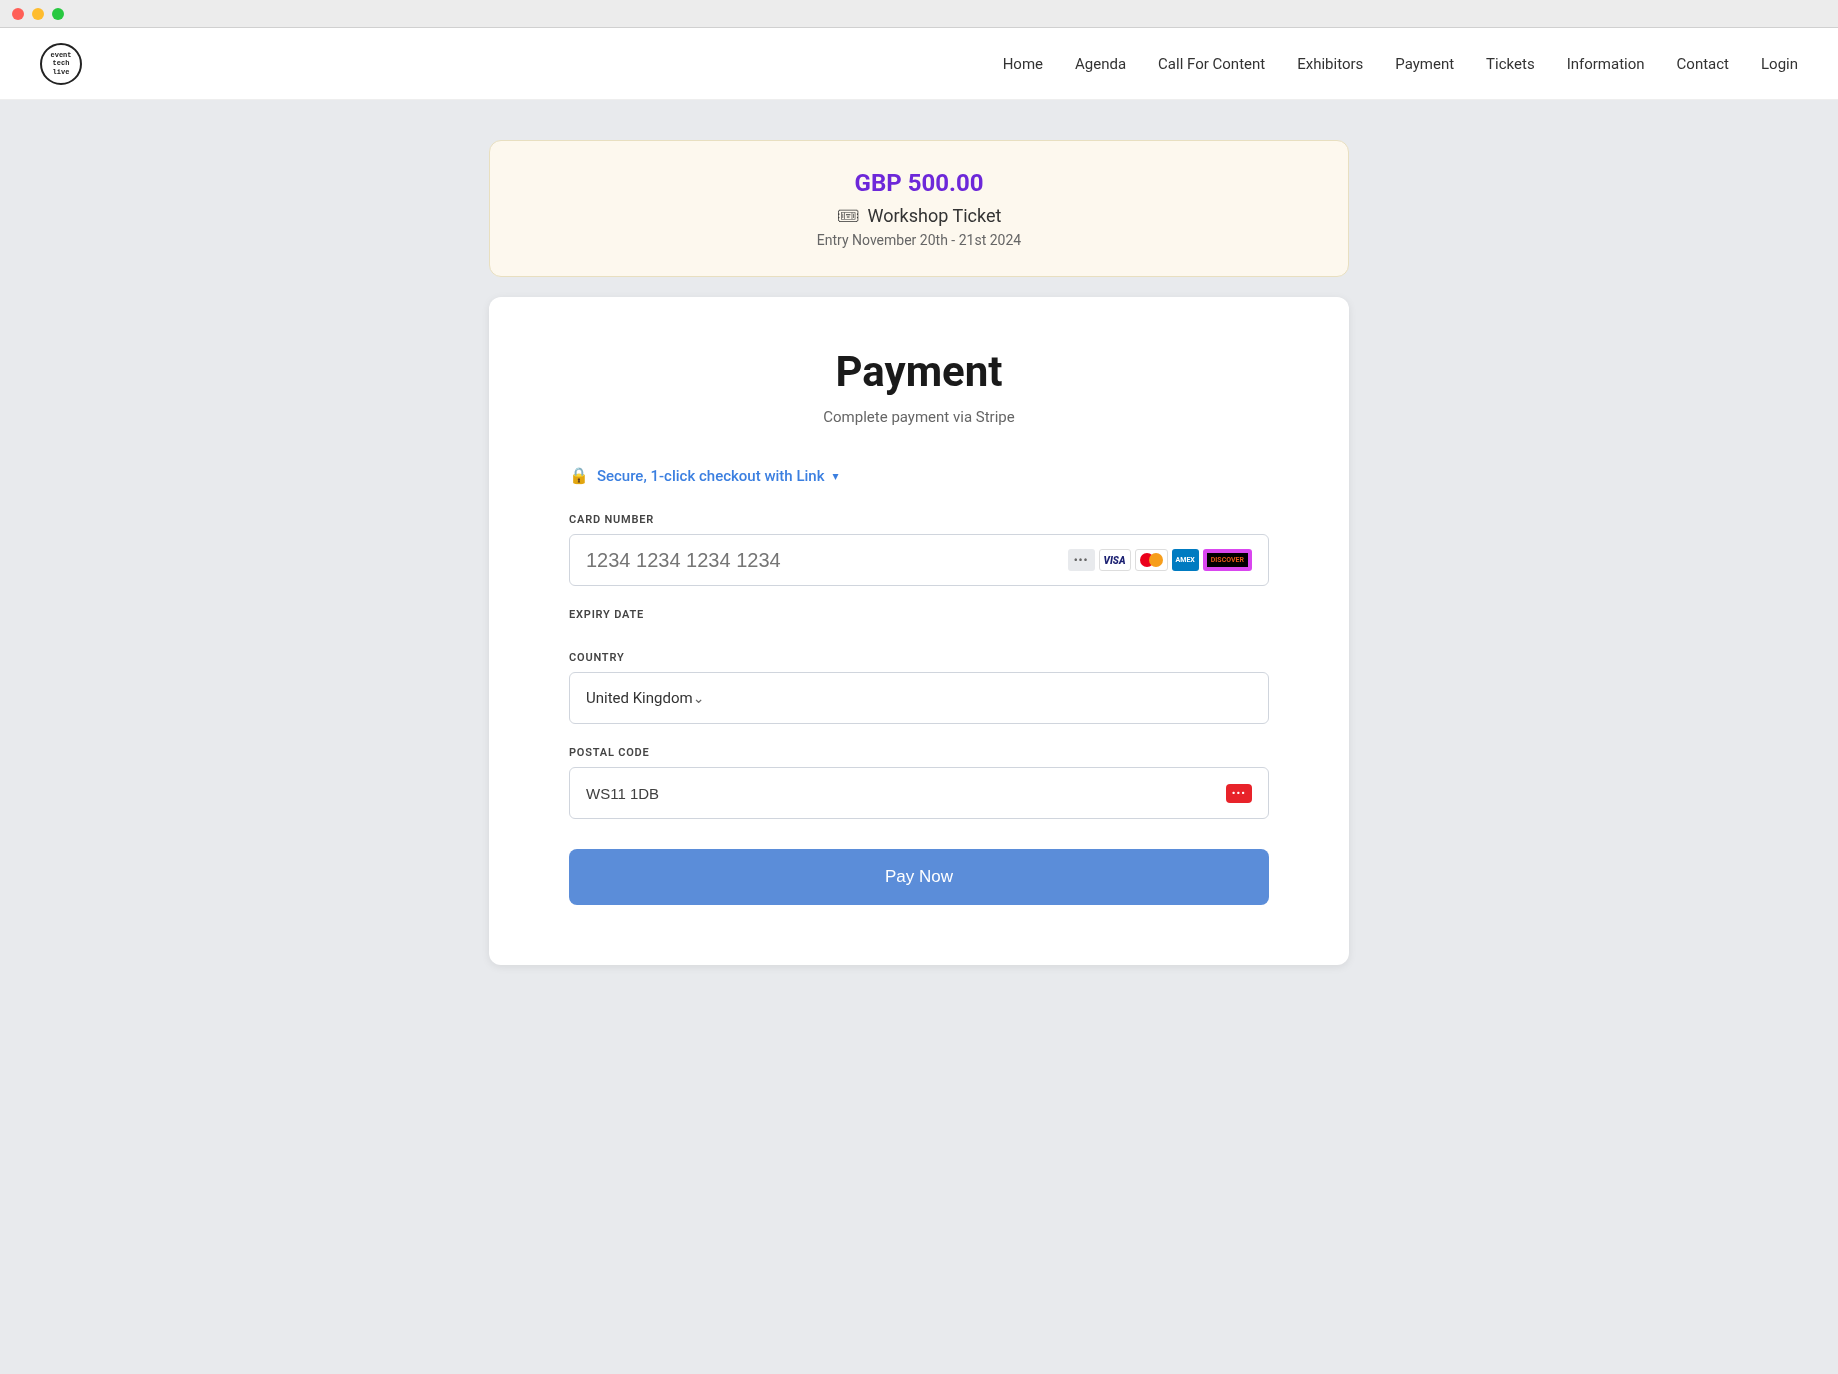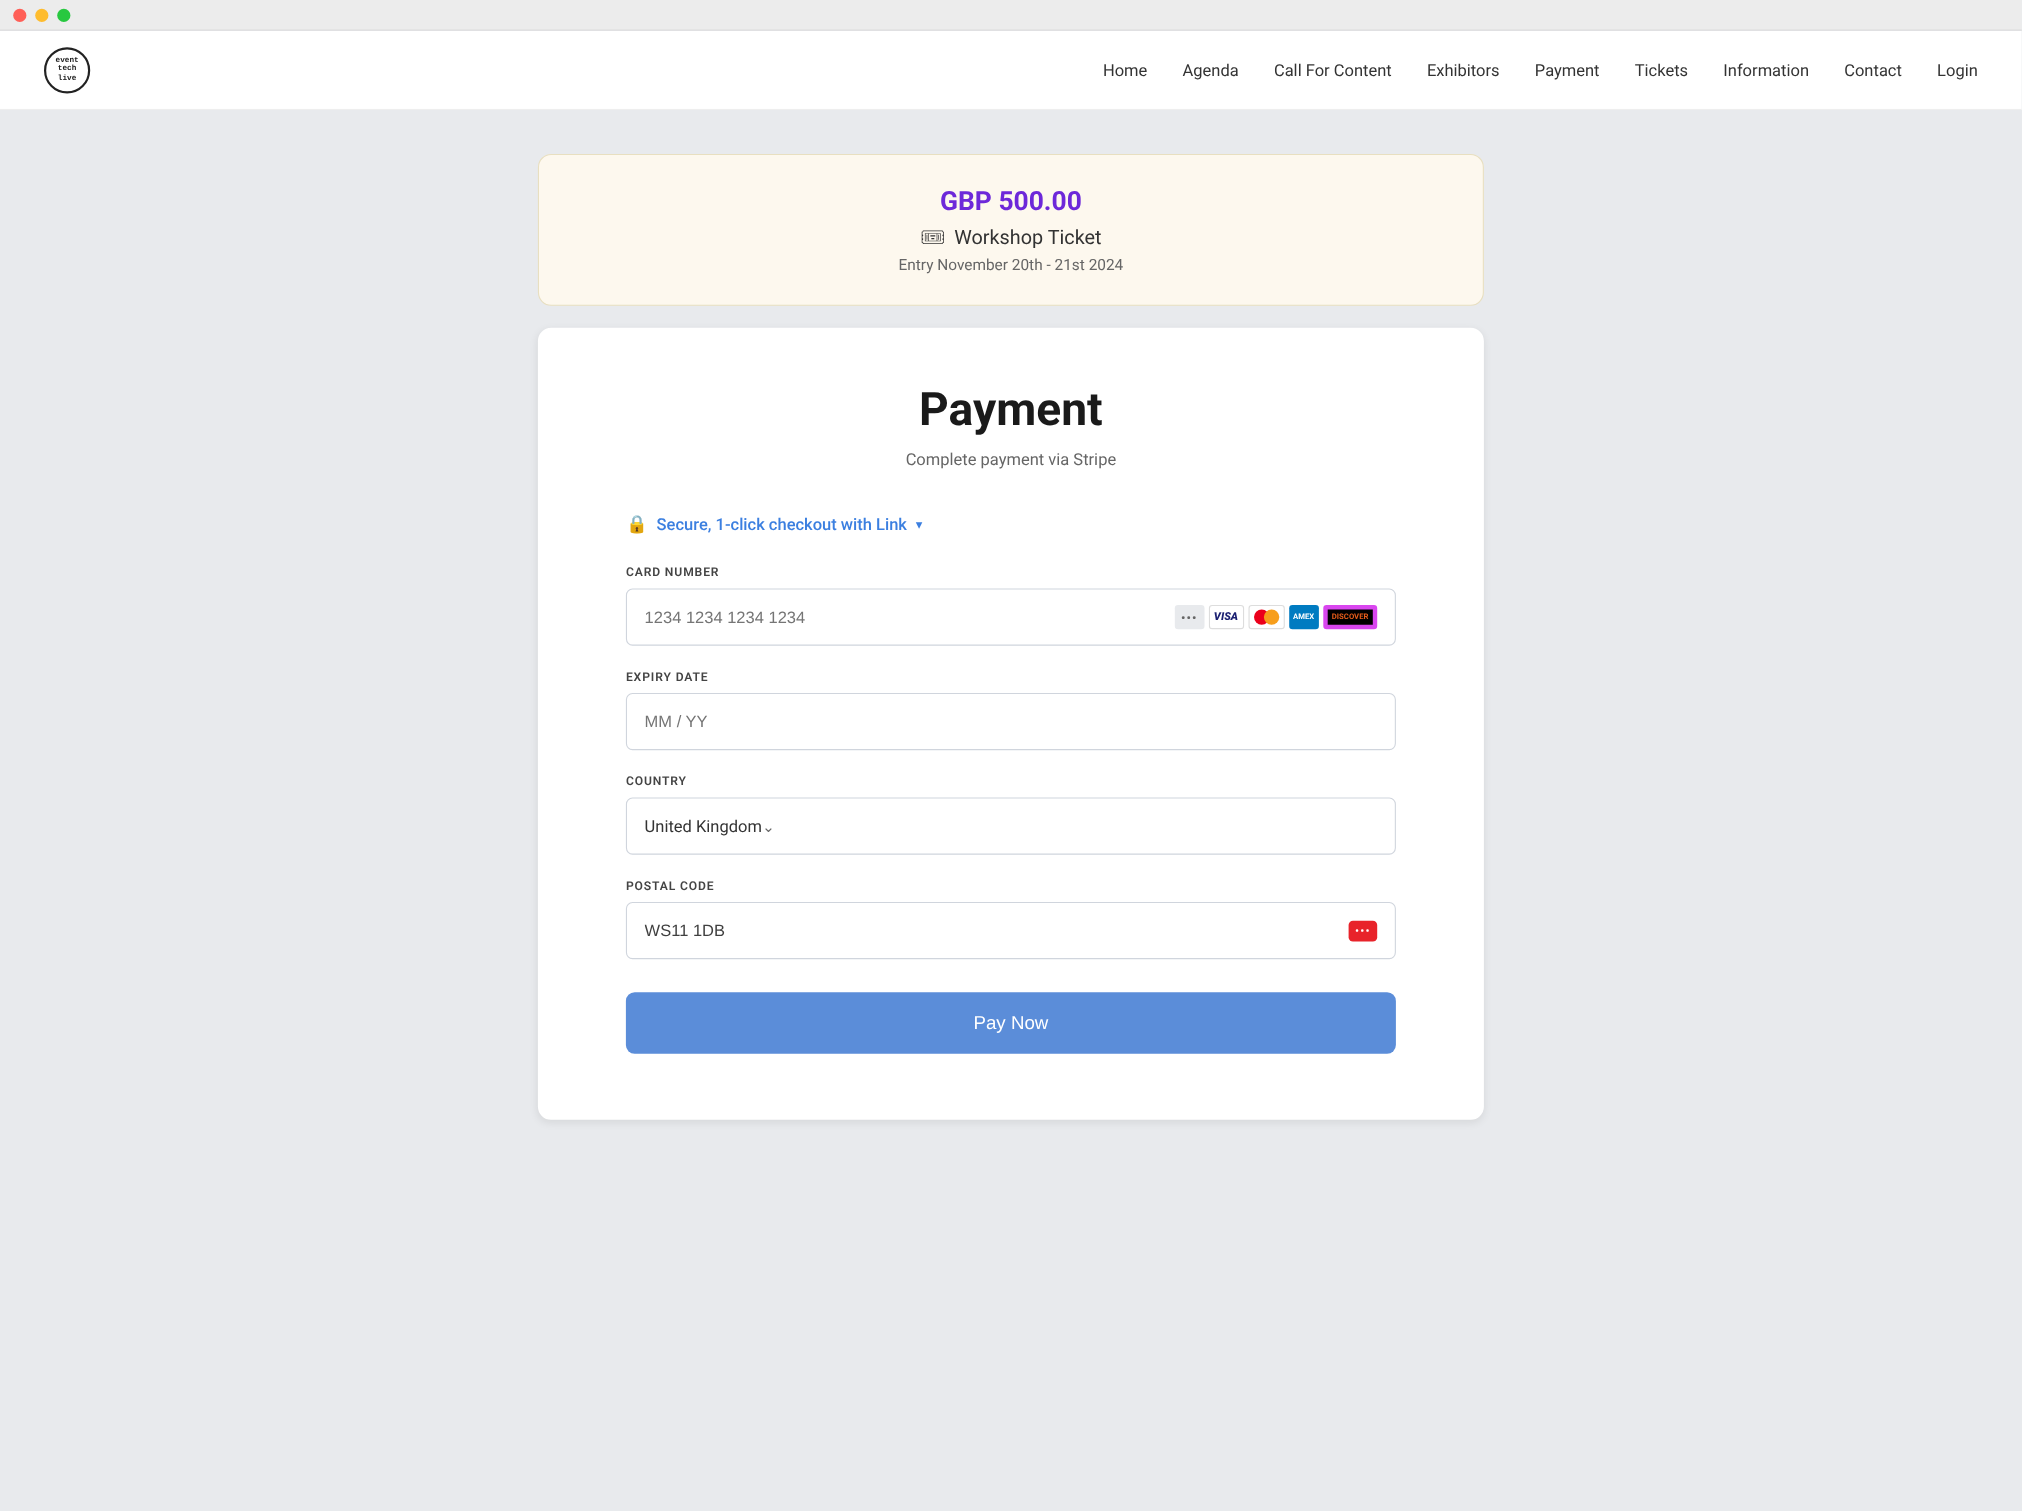--- a/index.html
+++ b/index.html
@@ -191,21 +191,21 @@
       padding: 0 16px;
       display: flex;
       align-items: center;
       min-height: 52px;
       background: white;
     }
     .card-number-input {
       flex: 1;
       border: none;
       outline: none;
-      font-size: 15px;
+      font-size: 20px;
       color: #aaa;
       background: transparent;
     }
     .card-icons {
       display: flex;
       gap: 4px;
       align-items: center;
     }
     .card-icon {
       height: 22px;
@@ -444,23 +444,20 @@
             <span class="card-icon card-amex">AMEX</span>
             <span class="card-icon card-discover">DISCOVER</span>
           </div>
         </div>
       </div>
 
       
       <div class="field-row">
         <div class="field-group">
           <label class="field-label">EXPIRY DATE</label>
-          <div class="field-input">
-            <input type="text" style="border: none; outline: none; font-size: 15px; color: rgb(170, 170, 170); width: 100%; background: transparent;" placeholder="MM / YY">
-          </div>
         </div>
       </div>
 
       
       <div class="field-group">
         <label class="field-label">COUNTRY</label>
         <div class="country-select">
           <span class="country-value">United Kingdom</span>
           <span class="chevron-down">⌄</span>
         </div>

